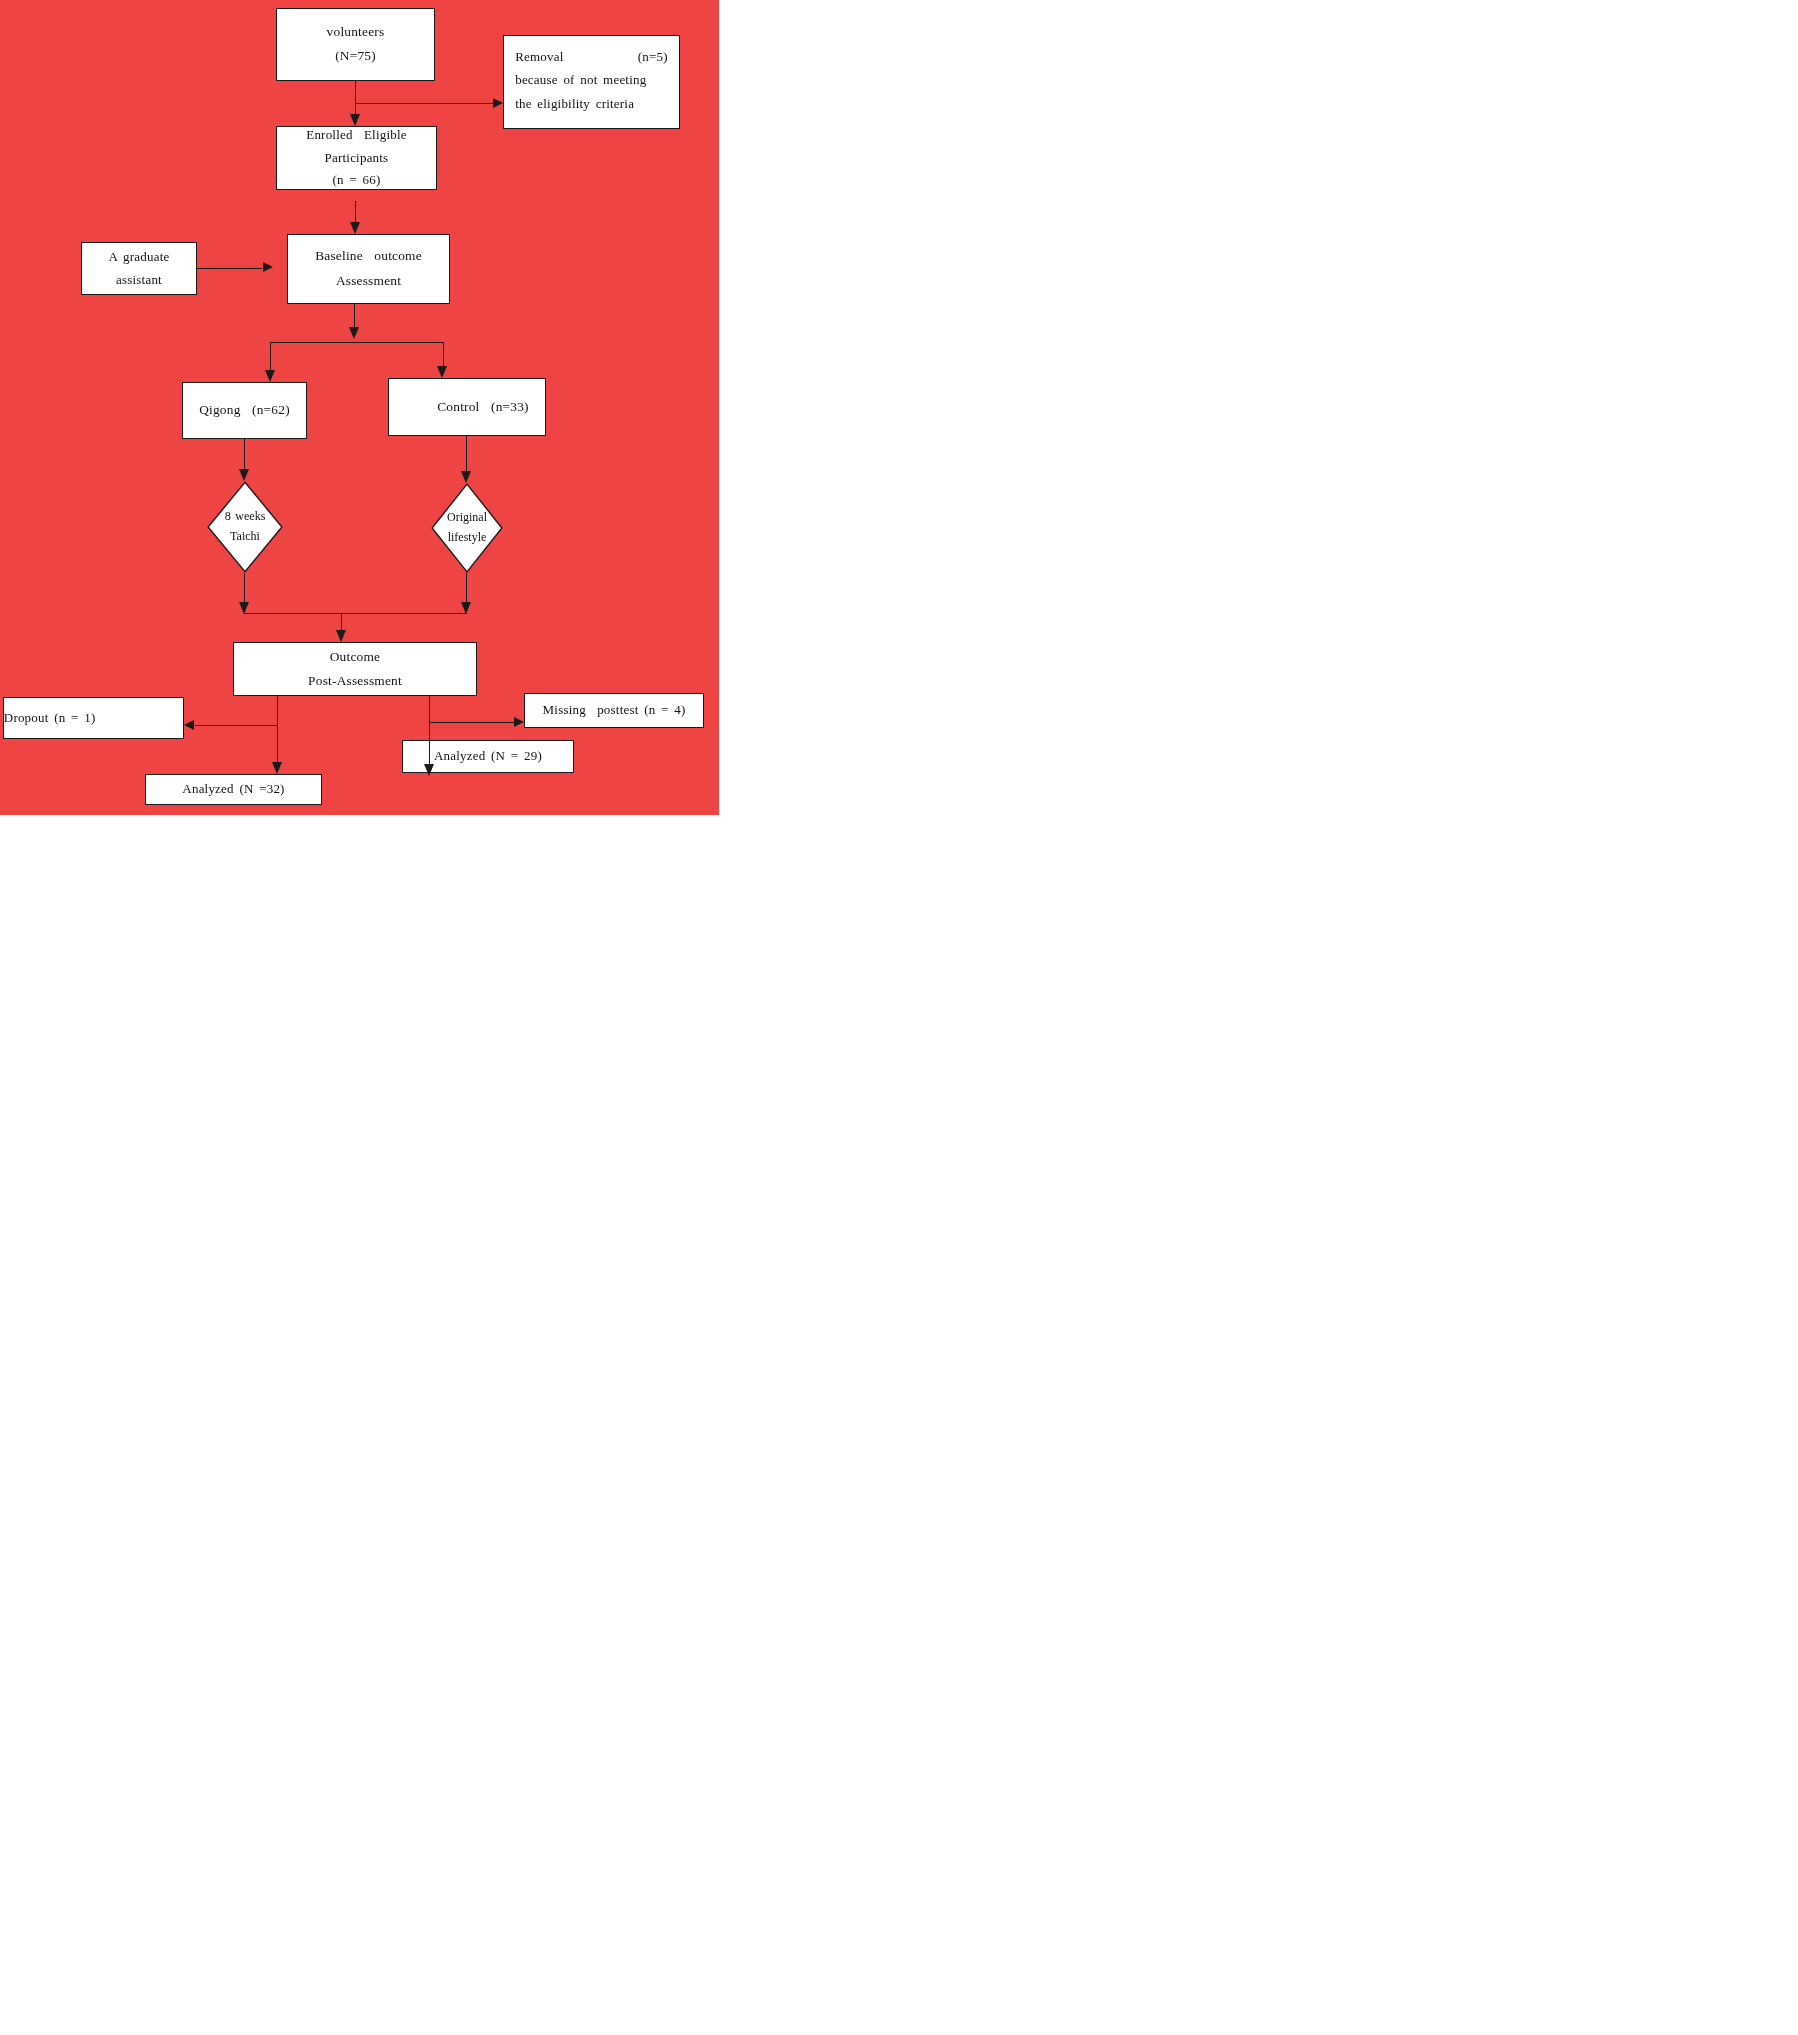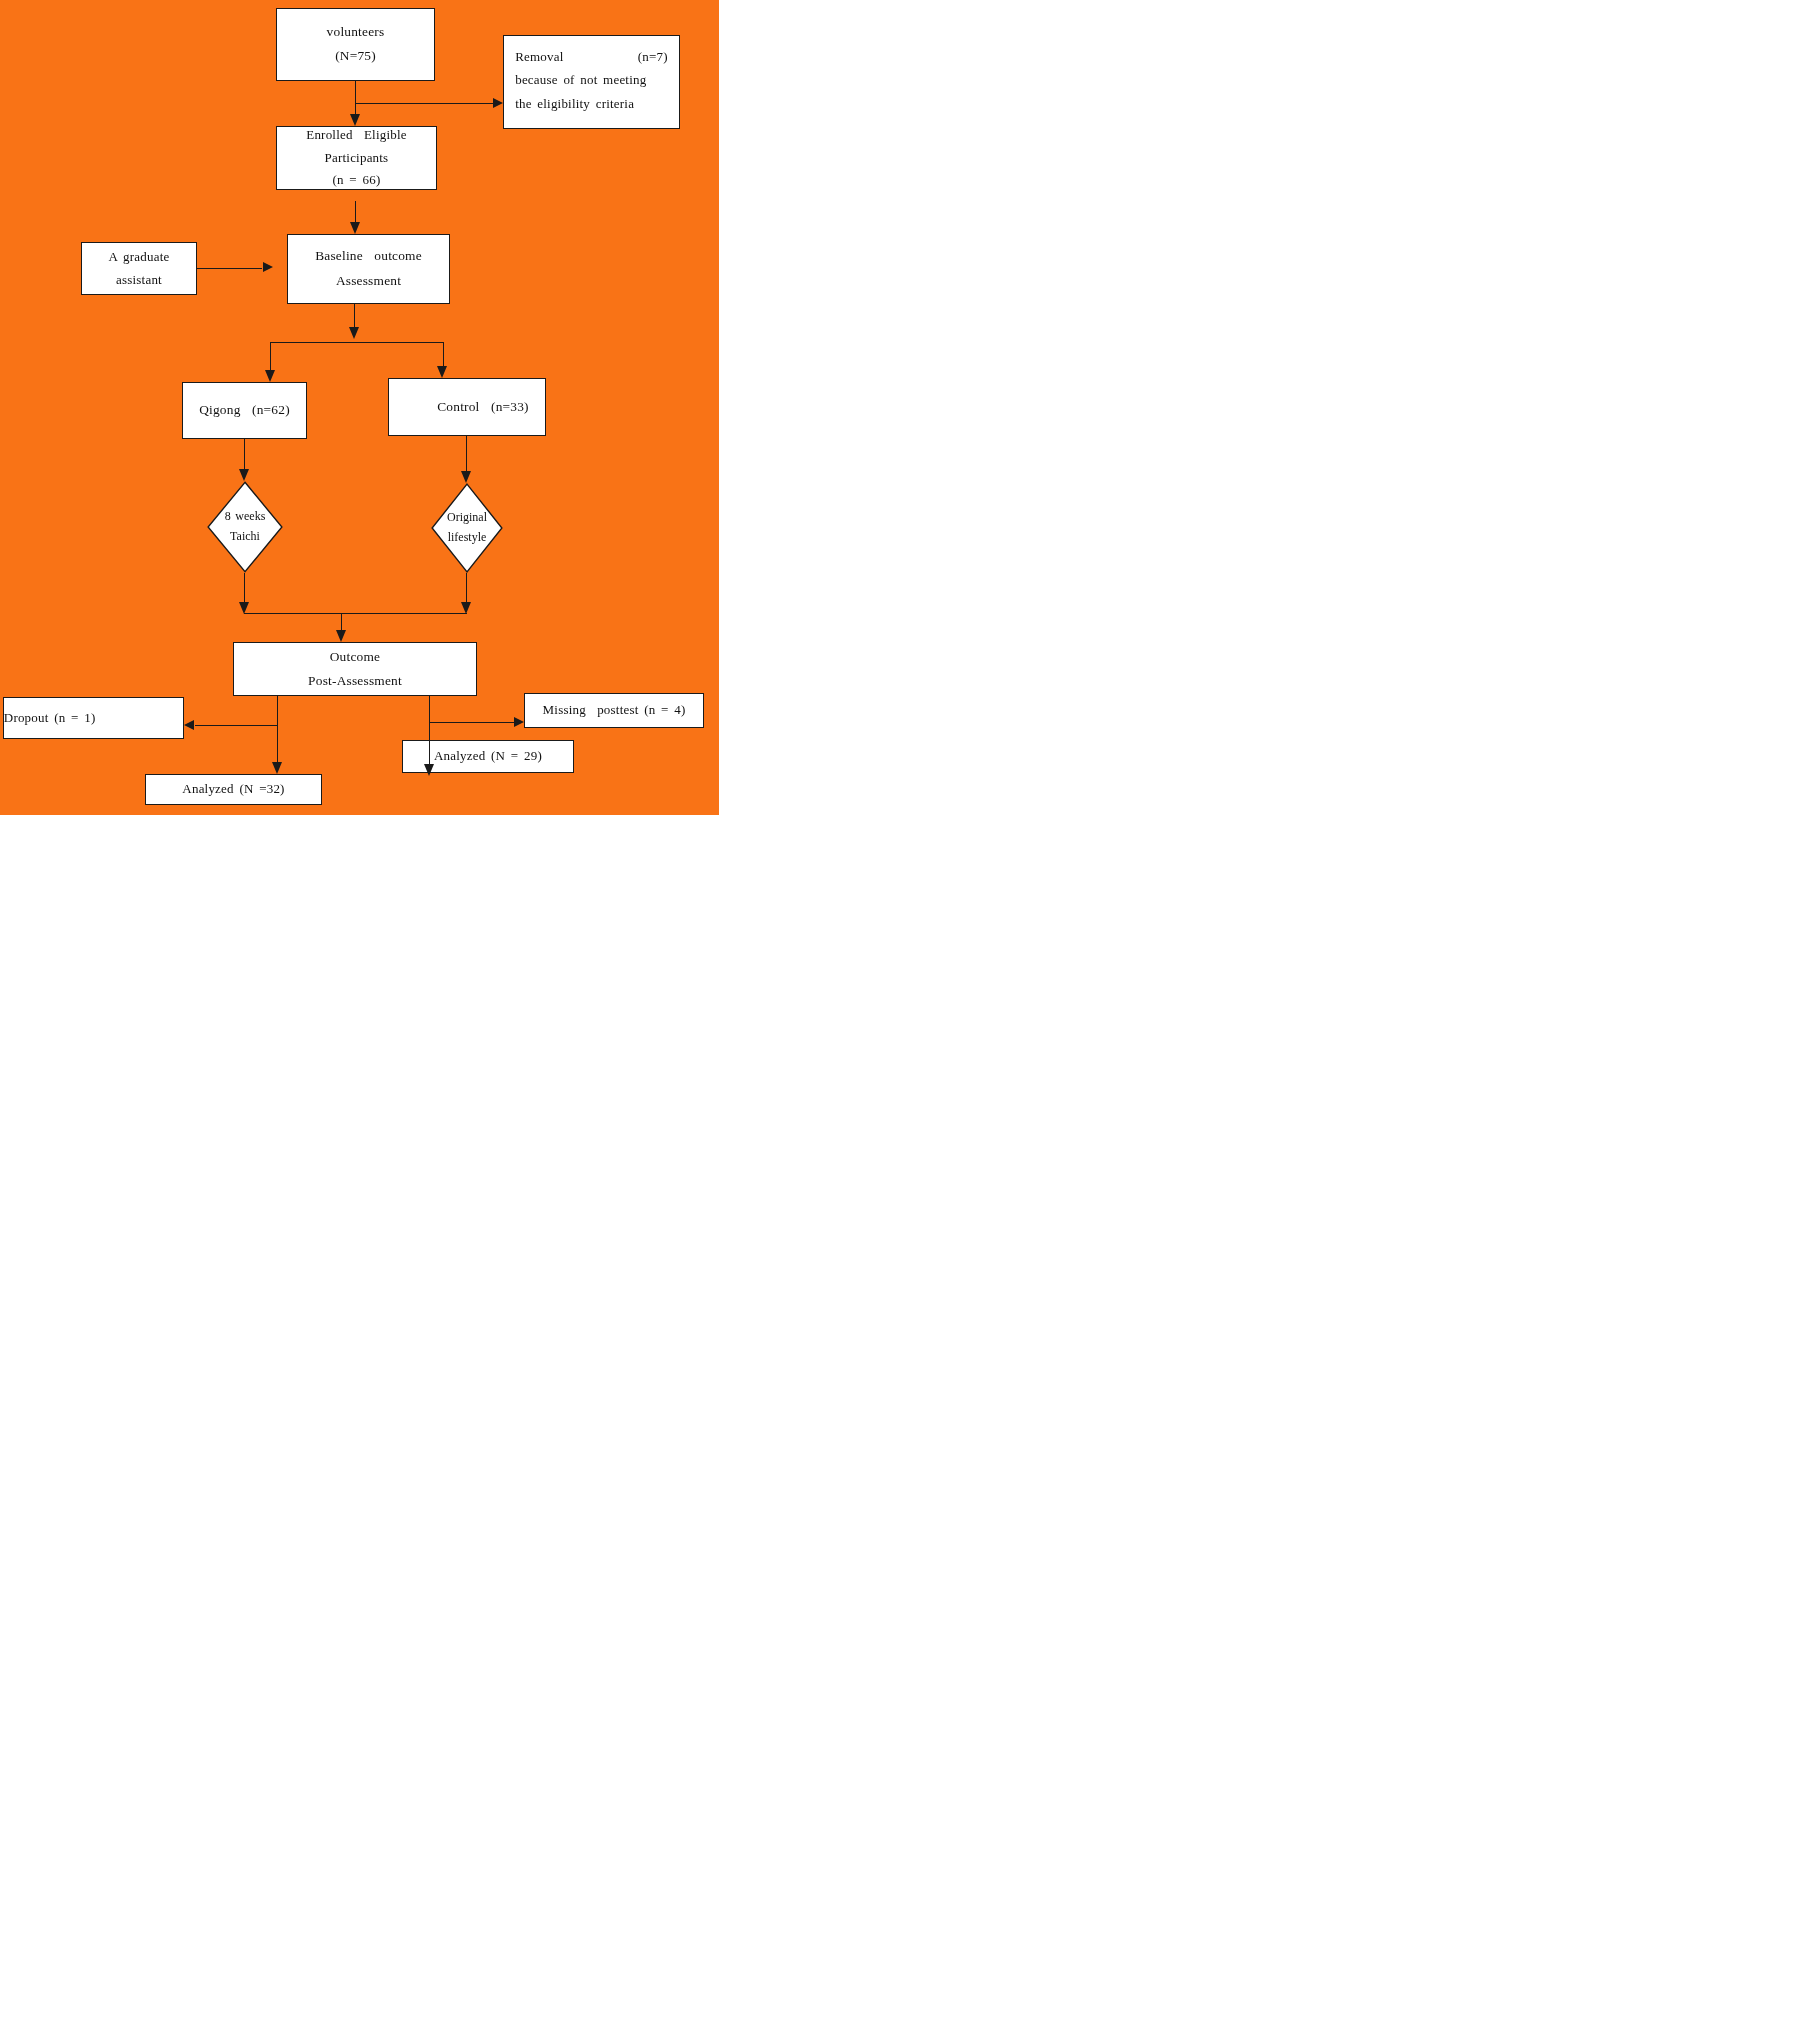--- a/index.html
+++ b/index.html
@@ -1,17 +1,17 @@
 <!DOCTYPE html>
 <html style="font-size:9px"><head>
 <meta charset="utf-8">
 <style>
   html,body{margin:0;padding:0;background:#ffffff;}
   body{font-family:"Liberation Serif","DejaVu Serif",serif;color:#111111;}
-  .canvas{position:relative;width:719px;height:815px;background:#f97316;overflow:hidden;}
+  .canvas{position:relative;width:719px;height:815px;background:#ef4444;overflow:hidden;}
   .box{
     position:absolute;box-sizing:border-box;background:#ffffff;
     border:1.1px solid #1a1a1a;
     display:flex;align-items:center;justify-content:center;
     font-size:13.4px;line-height:1.85;text-align:center;
     word-spacing:2.2px;letter-spacing:0.2px;
   }
   .box-text{white-space:pre-wrap;}
   .thickb{border-bottom-width:1.7px;}
   .thickt{border-top-width:1.7px;}
@@ -50,21 +50,21 @@
 <div class="canvas">
 
   <div class="box thickb" style="left:276px;top:7.8px;width:159px;height:73px;">
     <div class="box-text">volunteers
 (N=75)</div>
   </div>
 
   <div class="box removal" style="left:503px;top:35px;width:177px;height:94px;">
     <div class="removal-line1">
       <span>Removal</span>
-      <span>(n=7)</span>
+      <span>(n=5)</span>
     </div>
     <div>because of not meeting</div>
     <div>the eligibility  criteria</div>
   </div>
 
   <div class="box fs23 lh17" style="left:276px;top:126px;width:161px;height:64px;">
     <div class="box-text">Enrolled  Eligible
 Participants
 (n = 66)</div>
   </div>

